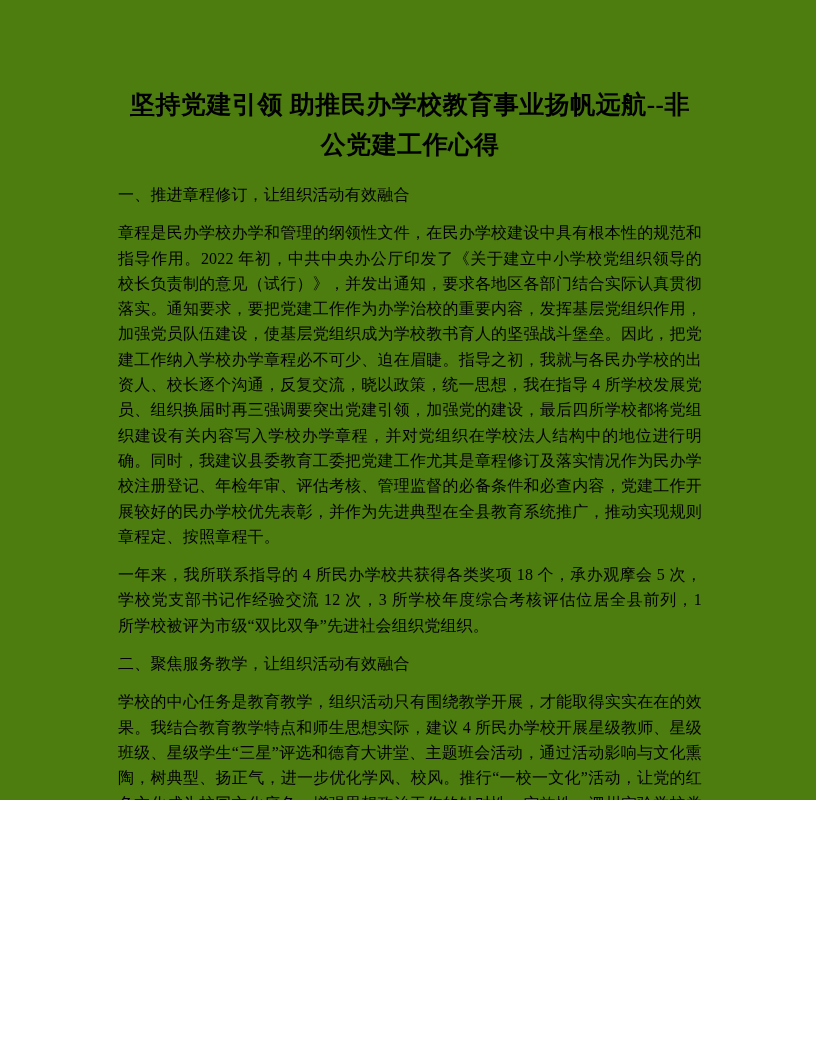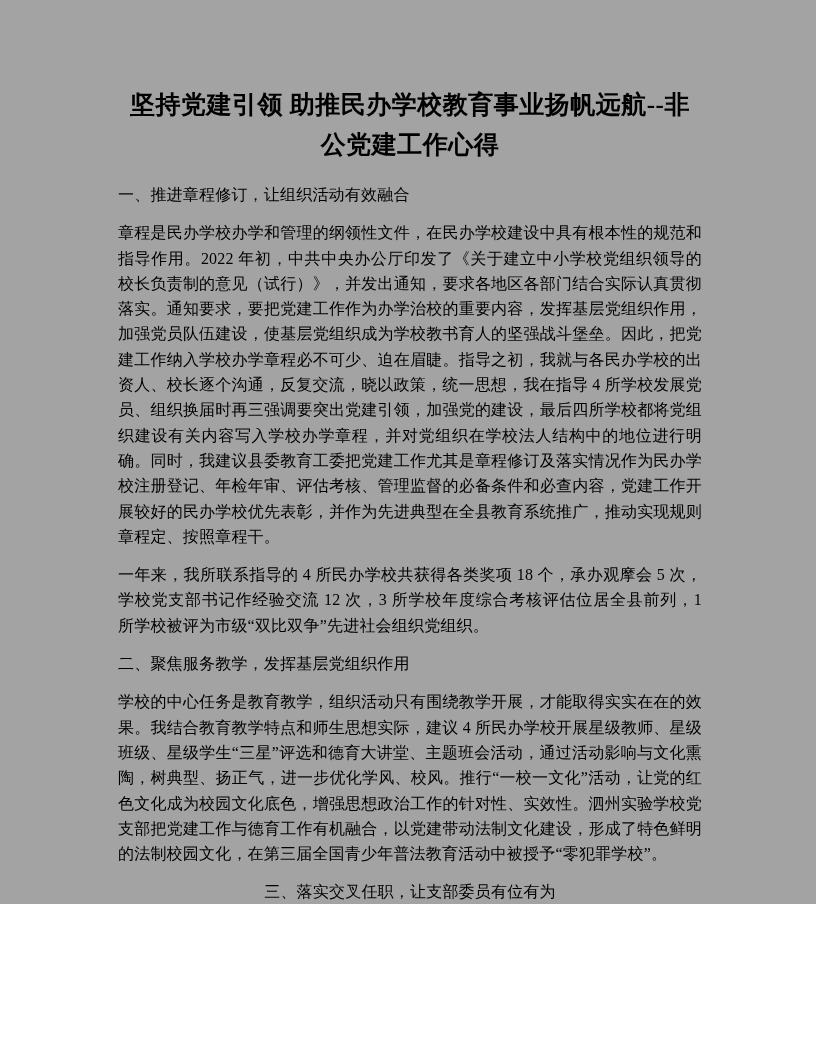--- a/index.html
+++ b/index.html
@@ -3,23 +3,23 @@
 <meta charset="utf-8">
 <style>
   html, body {
     margin: 0;
     padding: 0;
     background: #ffffff;
   }
   .page {
     position: relative;
     width: 816px;
-    height: 904px;
+    height: 800px;
     margin: 0 auto;
-    background: #a3a3a3;
+    background: #4d7c0f;
     box-sizing: border-box;
     padding: 85px 114px 40px 118px;
     overflow: hidden;
     font-family: "Liberation Serif", "DejaVu Serif", serif;
     color: #000000;
   }
   .doc-title {
     margin: 0 0 17px 0;
     font-size: 25px;
     font-weight: bold;
@@ -50,18 +50,18 @@
 <div class="page">
   <h1 class="doc-title">坚持党建引领 助推民办学校教育事业扬帆远航--非公党建工作心得</h1>
 
 
   <p class="block heading">一、推进章程修订，让组织活动有效融合</p>
 
   <p class="block paragraph">章程是民办学校办学和管理的纲领性文件，在民办学校建设中具有根本性的规范和指导作用。2022 年初，中共中央办公厅印发了《关于建立中小学校党组织领导的校长负责制的意见（试行）》，并发出通知，要求各地区各部门结合实际认真贯彻落实。通知要求，要把党建工作作为办学治校的重要内容，发挥基层党组织作用，加强党员队伍建设，使基层党组织成为学校教书育人的坚强战斗堡垒。因此，把党建工作纳入学校办学章程必不可少、迫在眉睫。指导之初，我就与各民办学校的出资人、校长逐个沟通，反复交流，晓以政策，统一思想，我在指导 4 所学校发展党员、组织换届时再三强调要突出党建引领，加强党的建设，最后四所学校都将党组织建设有关内容写入学校办学章程，并对党组织在学校法人结构中的地位进行明确。同时，我建议县委教育工委把党建工作尤其是章程修订及落实情况作为民办学校注册登记、年检年审、评估考核、管理监督的必备条件和必查内容，党建工作开展较好的民办学校优先表彰，并作为先进典型在全县教育系统推广，推动实现规则章程定、按照章程干。</p>
 
   <p class="block paragraph">一年来，我所联系指导的 4 所民办学校共获得各类奖项 18 个，承办观摩会 5 次，学校党支部书记作经验交流 12 次，3 所学校年度综合考核评估位居全县前列，1 所学校被评为市级“双比双争”先进社会组织党组织。</p>
 
-  <p class="block heading">二、聚焦服务教学，发挥基层党组织作用</p>
+  <p class="block heading">二、聚焦服务教学，让组织活动有效融合</p>
 
   <p class="block paragraph">学校的中心任务是教育教学，组织活动只有围绕教学开展，才能取得实实在在的效果。我结合教育教学特点和师生思想实际，建议 4 所民办学校开展星级教师、星级班级、星级学生“三星”评选和德育大讲堂、主题班会活动，通过活动影响与文化熏陶，树典型、扬正气，进一步优化学风、校风。推行“一校一文化”活动，让党的红色文化成为校园文化底色，增强思想政治工作的针对性、实效性。泗州实验学校党支部把党建工作与德育工作有机融合，以党建带动法制文化建设，形成了特色鲜明的法制校园文化，在第三届全国青少年普法教育活动中被授予“零犯罪学校”。</p>
 
   <p class="block heading">三、落实交叉任职，让支部委员有位有为</p>
 </div>
 
 </body></html>

